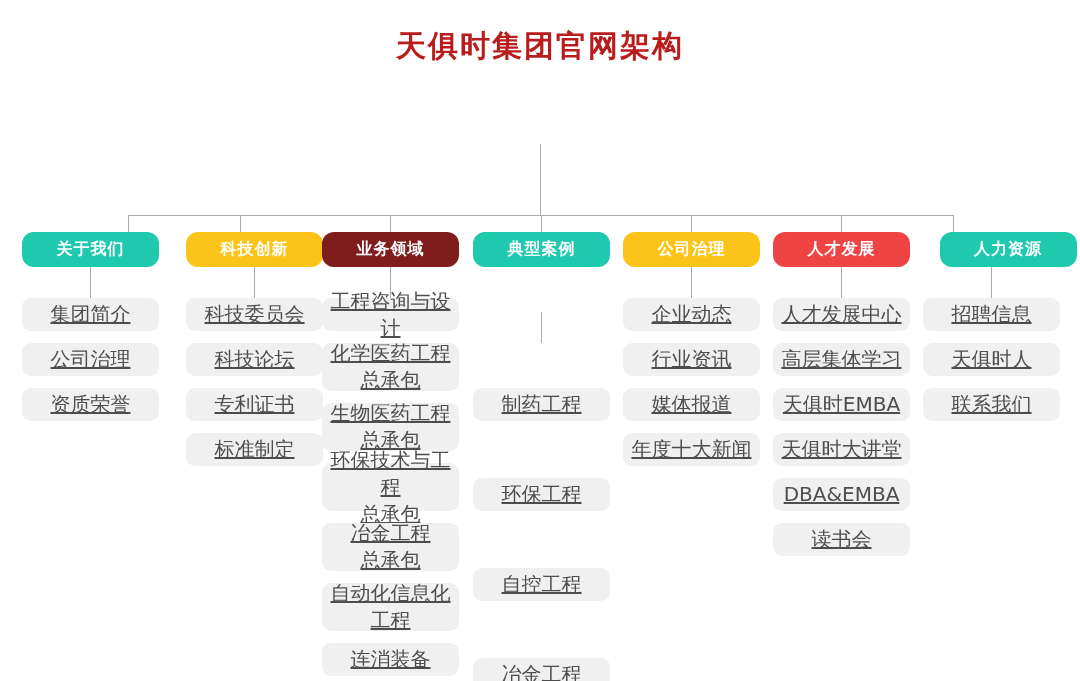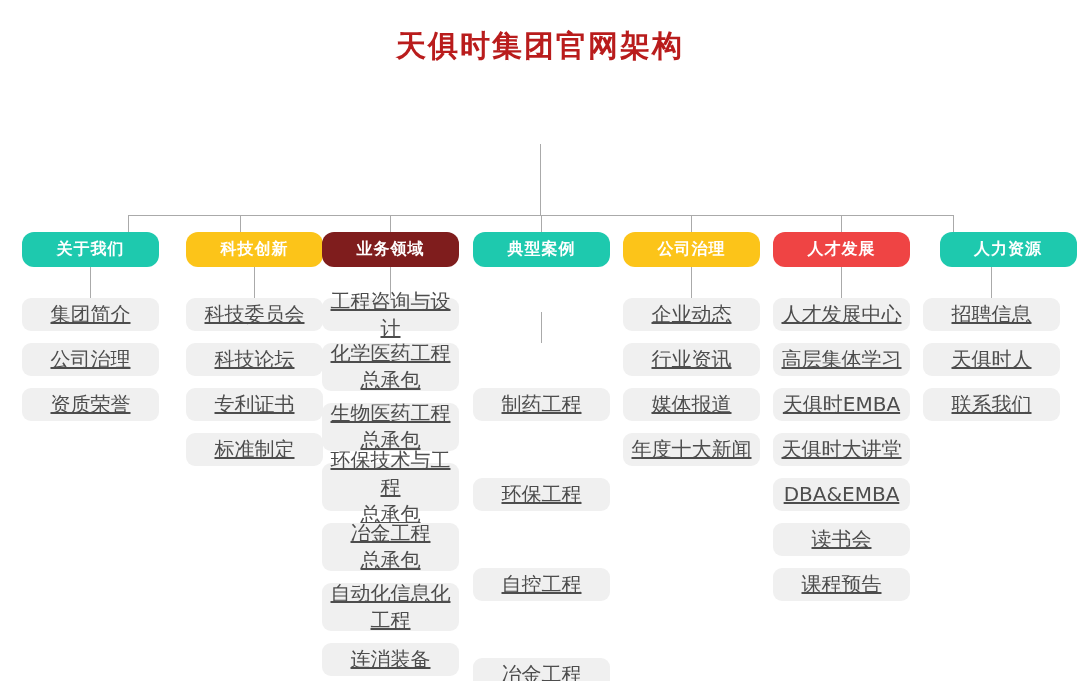--- a/index.html
+++ b/index.html
@@ -107,21 +107,20 @@
       </div>
       <div class="column" style="left: 773px;">
         <div class="branch-header" style="background: #ef4444;">人才发展</div>
         <div class="stub"></div>
         <div class="branch-item">人才发展中心</div>
         <div class="branch-item">高层集体学习</div>
         <div class="branch-item">天俱时EMBA</div>
         <div class="branch-item">天俱时大讲堂</div>
         <div class="branch-item">DBA&amp;EMBA</div>
         <div class="branch-item">读书会</div>
-        <div class="branch-item">课程预告</div>
       </div>
       <div class="column" style="left: 923px;">
         <div class="branch-header" style="background: rgb(30, 201, 174); margin-left: 33px;">人力资源</div>
         <div class="stub"></div>
         <div class="branch-item">招聘信息</div>
         <div class="branch-item">天俱时人</div>
         <div class="branch-item">联系我们</div>
       </div>
     </div>
 

